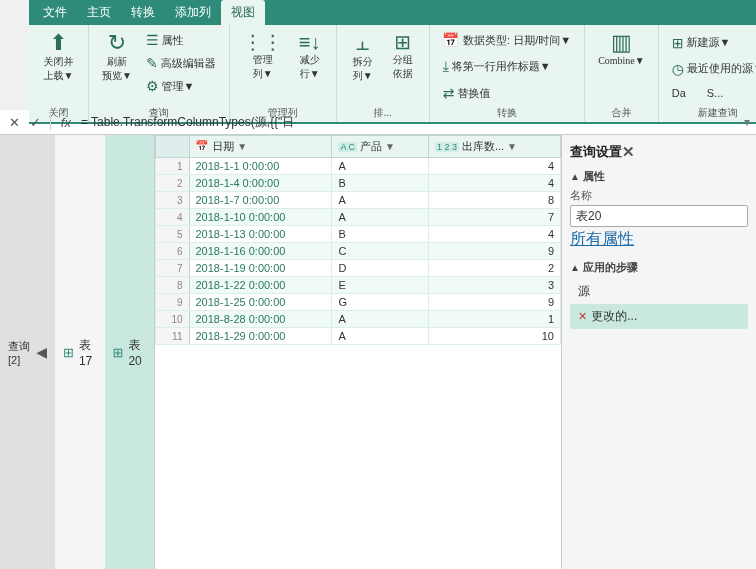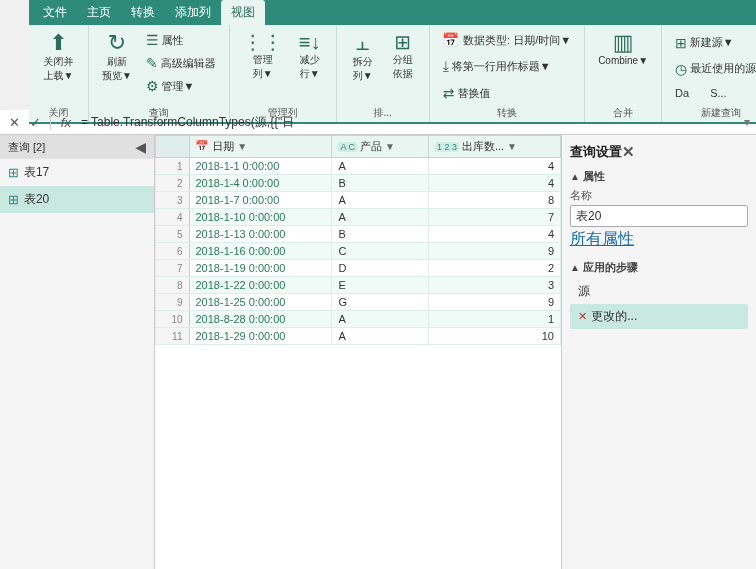--- a/index.html
+++ b/index.html
@@ -9,40 +9,40 @@
     .ribbon { background: #2e8b7a; width: 100%; height: 110px; display: flex; flex-direction: column; margin-left: 29px; }
     .ribbon-tabs { display: flex; align-items: flex-end; height: 28px; padding-left: 4px; background: #2e8b7a; }
     .ribbon-tab { color: white; font-size: 12px; padding: 4px 10px; cursor: pointer; background: transparent; border: none; }
     .ribbon-tab.active { background: #e8f5f0; color: #2e6b5a; border-radius: 3px 3px 0 0; }
     .ribbon-body { background: #e8f5f0; flex: 1; display: flex; align-items: stretch; border-bottom: 2px solid #2e8b7a; }
     .ribbon-group { display: flex; flex-direction: column; align-items: center; justify-content: flex-start; padding: 4px 8px 2px 8px; border-right: 1px solid #c8ddd8; min-width: 60px; }
     .ribbon-group-items { display: flex; align-items: flex-start; justify-content: center; flex: 1; gap: 4px; }
     .ribbon-group-label { font-size: 10px; color: #555; margin-top: 2px; text-align: center; }
     .ribbon-btn { display: flex; flex-direction: column; align-items: center; cursor: pointer; padding: 2px 4px; border: 1px solid transparent; border-radius: 3px; background: transparent; min-width: 36px; }
     .ribbon-btn .icon { font-size: 22px; color: #2e6b5a; line-height: 1; }
-    .ribbon-btn .label { font-size: 10px; color: #333; text-align: center; margin-top: 1px; white-space: nowrap; }
+    .ribbon-btn .label { font-size: 10px; color: #333; text-align: center; margin-top: 1px; white-space: nowrap; font-family: Liberation Serif, serif; }
     .ribbon-btn-small { display: flex; align-items: center; gap: 3px; cursor: pointer; padding: 2px 4px; border: 1px solid transparent; border-radius: 2px; background: transparent; white-space: nowrap; font-size: 11px; color: #333; }
     .ribbon-btn-small .icon-sm { font-size: 14px; color: #2e6b5a; }
     .ribbon-col { display: flex; flex-direction: column; gap: 1px; justify-content: center; }
     .ribbon-group-wide { min-width: 80px; }
 
     
     .main-area { display: flex; width: 100%; height: calc(569px - 110px - 25px); }
 
     
     .formula-bar { height: 25px; background: #fff; display: flex; align-items: center; border-bottom: 1px solid #ccc; padding: 0 6px; gap: 6px; width: 100%; }
     .formula-bar-btns { display: flex; gap: 4px; }
     .formula-bar-btn { font-size: 13px; color: #555; cursor: pointer; padding: 0 3px; }
     .formula-bar-sep { width: 1px; height: 16px; background: #ccc; }
     .formula-bar-fx { font-style: italic; font-size: 13px; color: #555; padding: 0 4px; }
     .formula-bar-input { flex: 1; border: none; outline: none; font-size: 12px; color: #333; background: transparent; }
     .formula-expand { font-size: 12px; color: #777; cursor: pointer; }
 
     
-    .sidebar { width: 155px; background: #f5f5f5; border-right: 1px solid #ccc; display: flex; flex-direction: column; }
+    .sidebar { width: 155px; background: #f5f5f5; border-right: 1px solid #ccc; display: flex; }
     .sidebar-header { background: #e0e0e0; padding: 4px 8px; font-size: 11px; color: #333; display: flex; justify-content: space-between; align-items: center; }
     .sidebar-collapse { cursor: pointer; font-size: 14px; color: #555; }
     .sidebar-item { padding: 5px 8px; font-size: 12px; color: #333; cursor: pointer; display: flex; align-items: center; gap: 5px; }
     .sidebar-item.active { background: #c8e8e0; }
     .table-icon { color: #2e8b7a; font-size: 13px; }
 
     
     .content-area { flex: 1; display: flex; flex-direction: column; background: #fff; overflow: hidden; }
 
     

